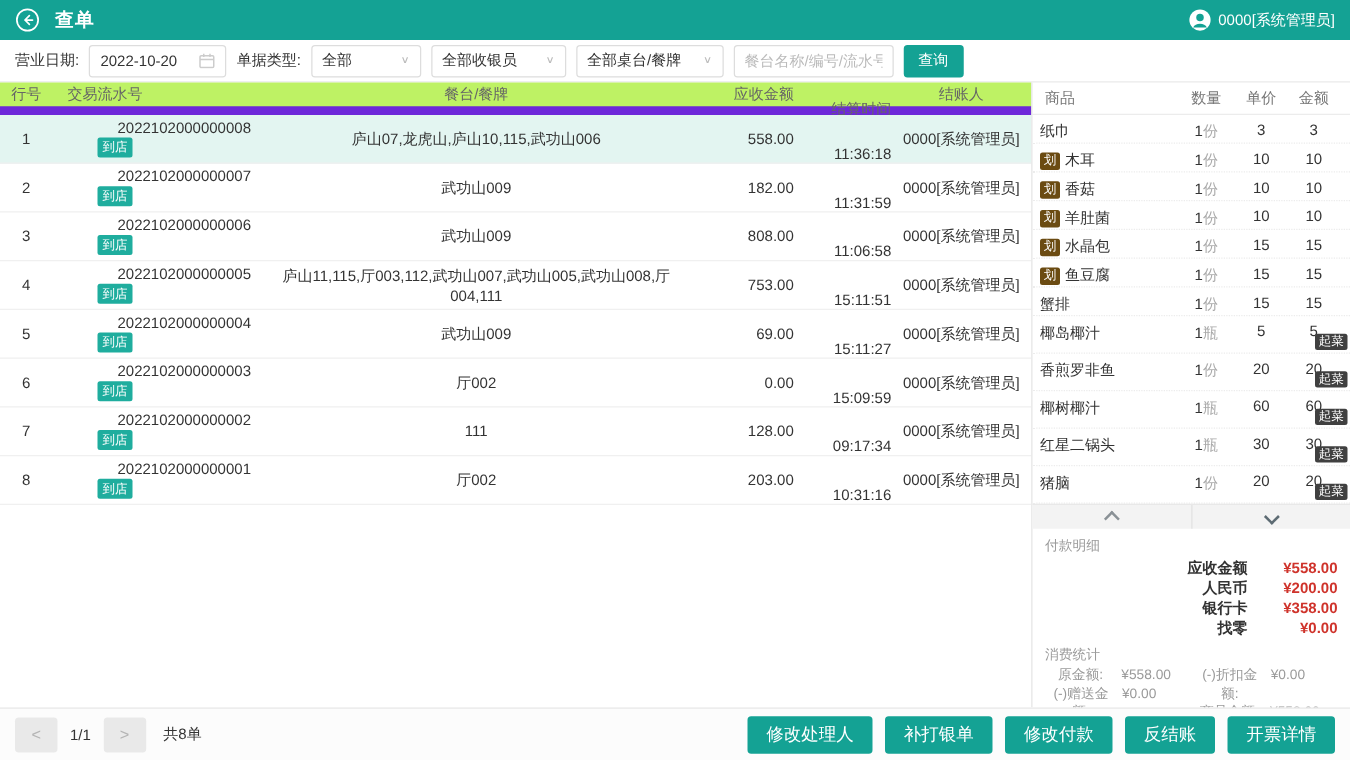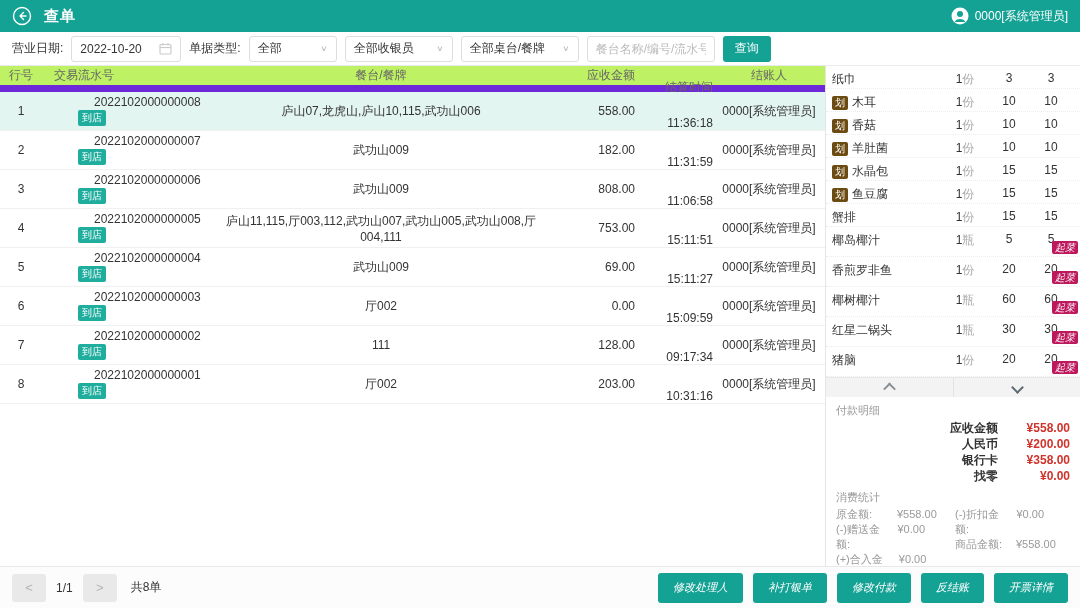--- a/index.html
+++ b/index.html
@@ -45,48 +45,48 @@
   .i-head { display:flex; height:26px; align-items:center; color:#777; border-bottom:1px solid #ececec; flex:0 0 auto; }
   .ic-name { flex:1 1 auto; padding-left:10px; }
   .ic-qty { width:46px; text-align:center; flex:0 0 auto; }
   .ic-price { width:42px; text-align:center; flex:0 0 auto; }
   .ic-amt { width:50px; text-align:center; flex:0 0 auto; padding-right:8px; }
   .i-row { display:flex; align-items:flex-start; position:relative; border-bottom:1px dotted #ececec; padding-top:5px; min-height:22px; }
   .i-row.qicai { min-height:30px; }
   .i-name { flex:1 1 auto; padding-left:6px; display:flex; align-items:center; gap:4px; }
   .badge-hua { display:inline-block; background:#6b4b12; color:#fff; font-size:10px; padding:1px 3px; border-radius:2px; line-height:12px; }
   .unit { color:#aaa; }
-  .badge-qicai { position:absolute; right:2px; bottom:2px; background:#be185d; color:#fff; font-size:10px; padding:0 3px; border-radius:2px; line-height:13px;font-style:italic; }
+  .badge-qicai { position:absolute; right:2px; bottom:2px; background:#404040; color:#fff; font-size:10px; padding:0 3px; border-radius:2px; line-height:13px; }
   .scrollbar { display:flex; height:20px; background:#f3f3f3; border-top:1px solid #e8e8e8; flex:0 0 auto; }
   .scroll-btn { flex:1 1 50%; display:flex; align-items:center; justify-content:center; cursor:pointer; }
   .scroll-btn + .scroll-btn { border-left:1px solid #e2e2e2; }
   .chevron { width:9px; height:9px; border-style:solid; border-width:2px 2px 0 0; border-color:#8a9196; }
   .chevron.up { transform:rotate(-45deg) translate(-1px,1px); }
   .chevron.down { transform:rotate(135deg); border-color:#5d6b73; }
 
   .pay-section { padding:6px 10px 4px; flex:0 0 auto; }
   .section-label { color:#9a9a9a; font-size:11px; }
   .pay-rows { margin-top:2px; }
   .pay-row { display:flex; justify-content:flex-end; align-items:center; line-height:16px; }
   .pay-label { font-weight:bold; color:#333; }
   .pay-value { width:72px; text-align:right; color:#cf332b; font-weight:bold; }
   .stats-section { padding:2px 10px 0; flex:0 0 auto; }
   .stats-grid { display:flex; gap:4px; margin-top:2px; }
   .stats-col { flex:1 1 50%; }
   .stat-row { display:flex; line-height:15px; font-size:11px; color:#9a9a9a; }
-  .stat-label { flex:1 1 auto; text-align:left; }
+  .stat-label { flex:1 1 auto; text-align:center; }
   .stat-value { width:58px; text-align:left; padding-left:4px; }
 
   
   .footer { height:42px; flex:0 0 auto; border-top:1px solid #e8e8e8; background:#fcfcfc; display:flex; align-items:center; padding:0 12px; gap:10px; }
   .page-btn { width:34px; height:28px; background:#e9e9e9; border:none; border-radius:3px; color:#b4b4b4; font-size:13px; cursor:pointer; display:flex; align-items:center; justify-content:center; }
   .page-info { color:#333; }
   .total-info { color:#333; margin-left:4px; }
   .footer-actions { margin-left:auto; display:flex; gap:10px; }
-  .btn-action { height:30px; padding:0 15px; background:#14a294; border:none; border-radius:3px; color:#fff; font-size:11px; cursor:pointer; font-family:inherit;font-style:italic; }
+  .btn-action { height:30px; padding:0 15px; background:#14a294; border:none; border-radius:3px; color:#fff; font-size:14px; cursor:pointer; font-family:inherit; }
 </style>
 </head>
 <body>
 
 <div class="app">
 
   <div class="topbar">
     <span class="back-btn">
       <svg width="20" height="20" viewBox="0 0 20 20">
           <circle cx="10" cy="10" r="8.5" fill="none" stroke="#fff" stroke-width="1.4"></circle>
@@ -229,20 +229,26 @@
             </span>
             <span class="c-table">厅002</span>
             <span class="c-amt">203.00</span>
             <span class="c-time">10:31:16</span>
             <span class="c-cashier">0000[系统管理员]</span>
           </div>
         </div>
     </div>
 
     <div class="right">
+      <div class="i-head">
+        <span class="ic-name">商品</span>
+        <span class="ic-qty">数量</span>
+        <span class="ic-price">单价</span>
+        <span class="ic-amt">金额</span>
+      </div>
       <div id="item-rows">
           <div class="i-row">
             <span class="i-name">
               <span>纸巾</span>
             </span>
             <span class="ic-qty"><span>1</span><span class="unit">份</span></span>
             <span class="ic-price">3</span>
             <span class="ic-amt">3</span>
           </div>
           <div class="i-row">

